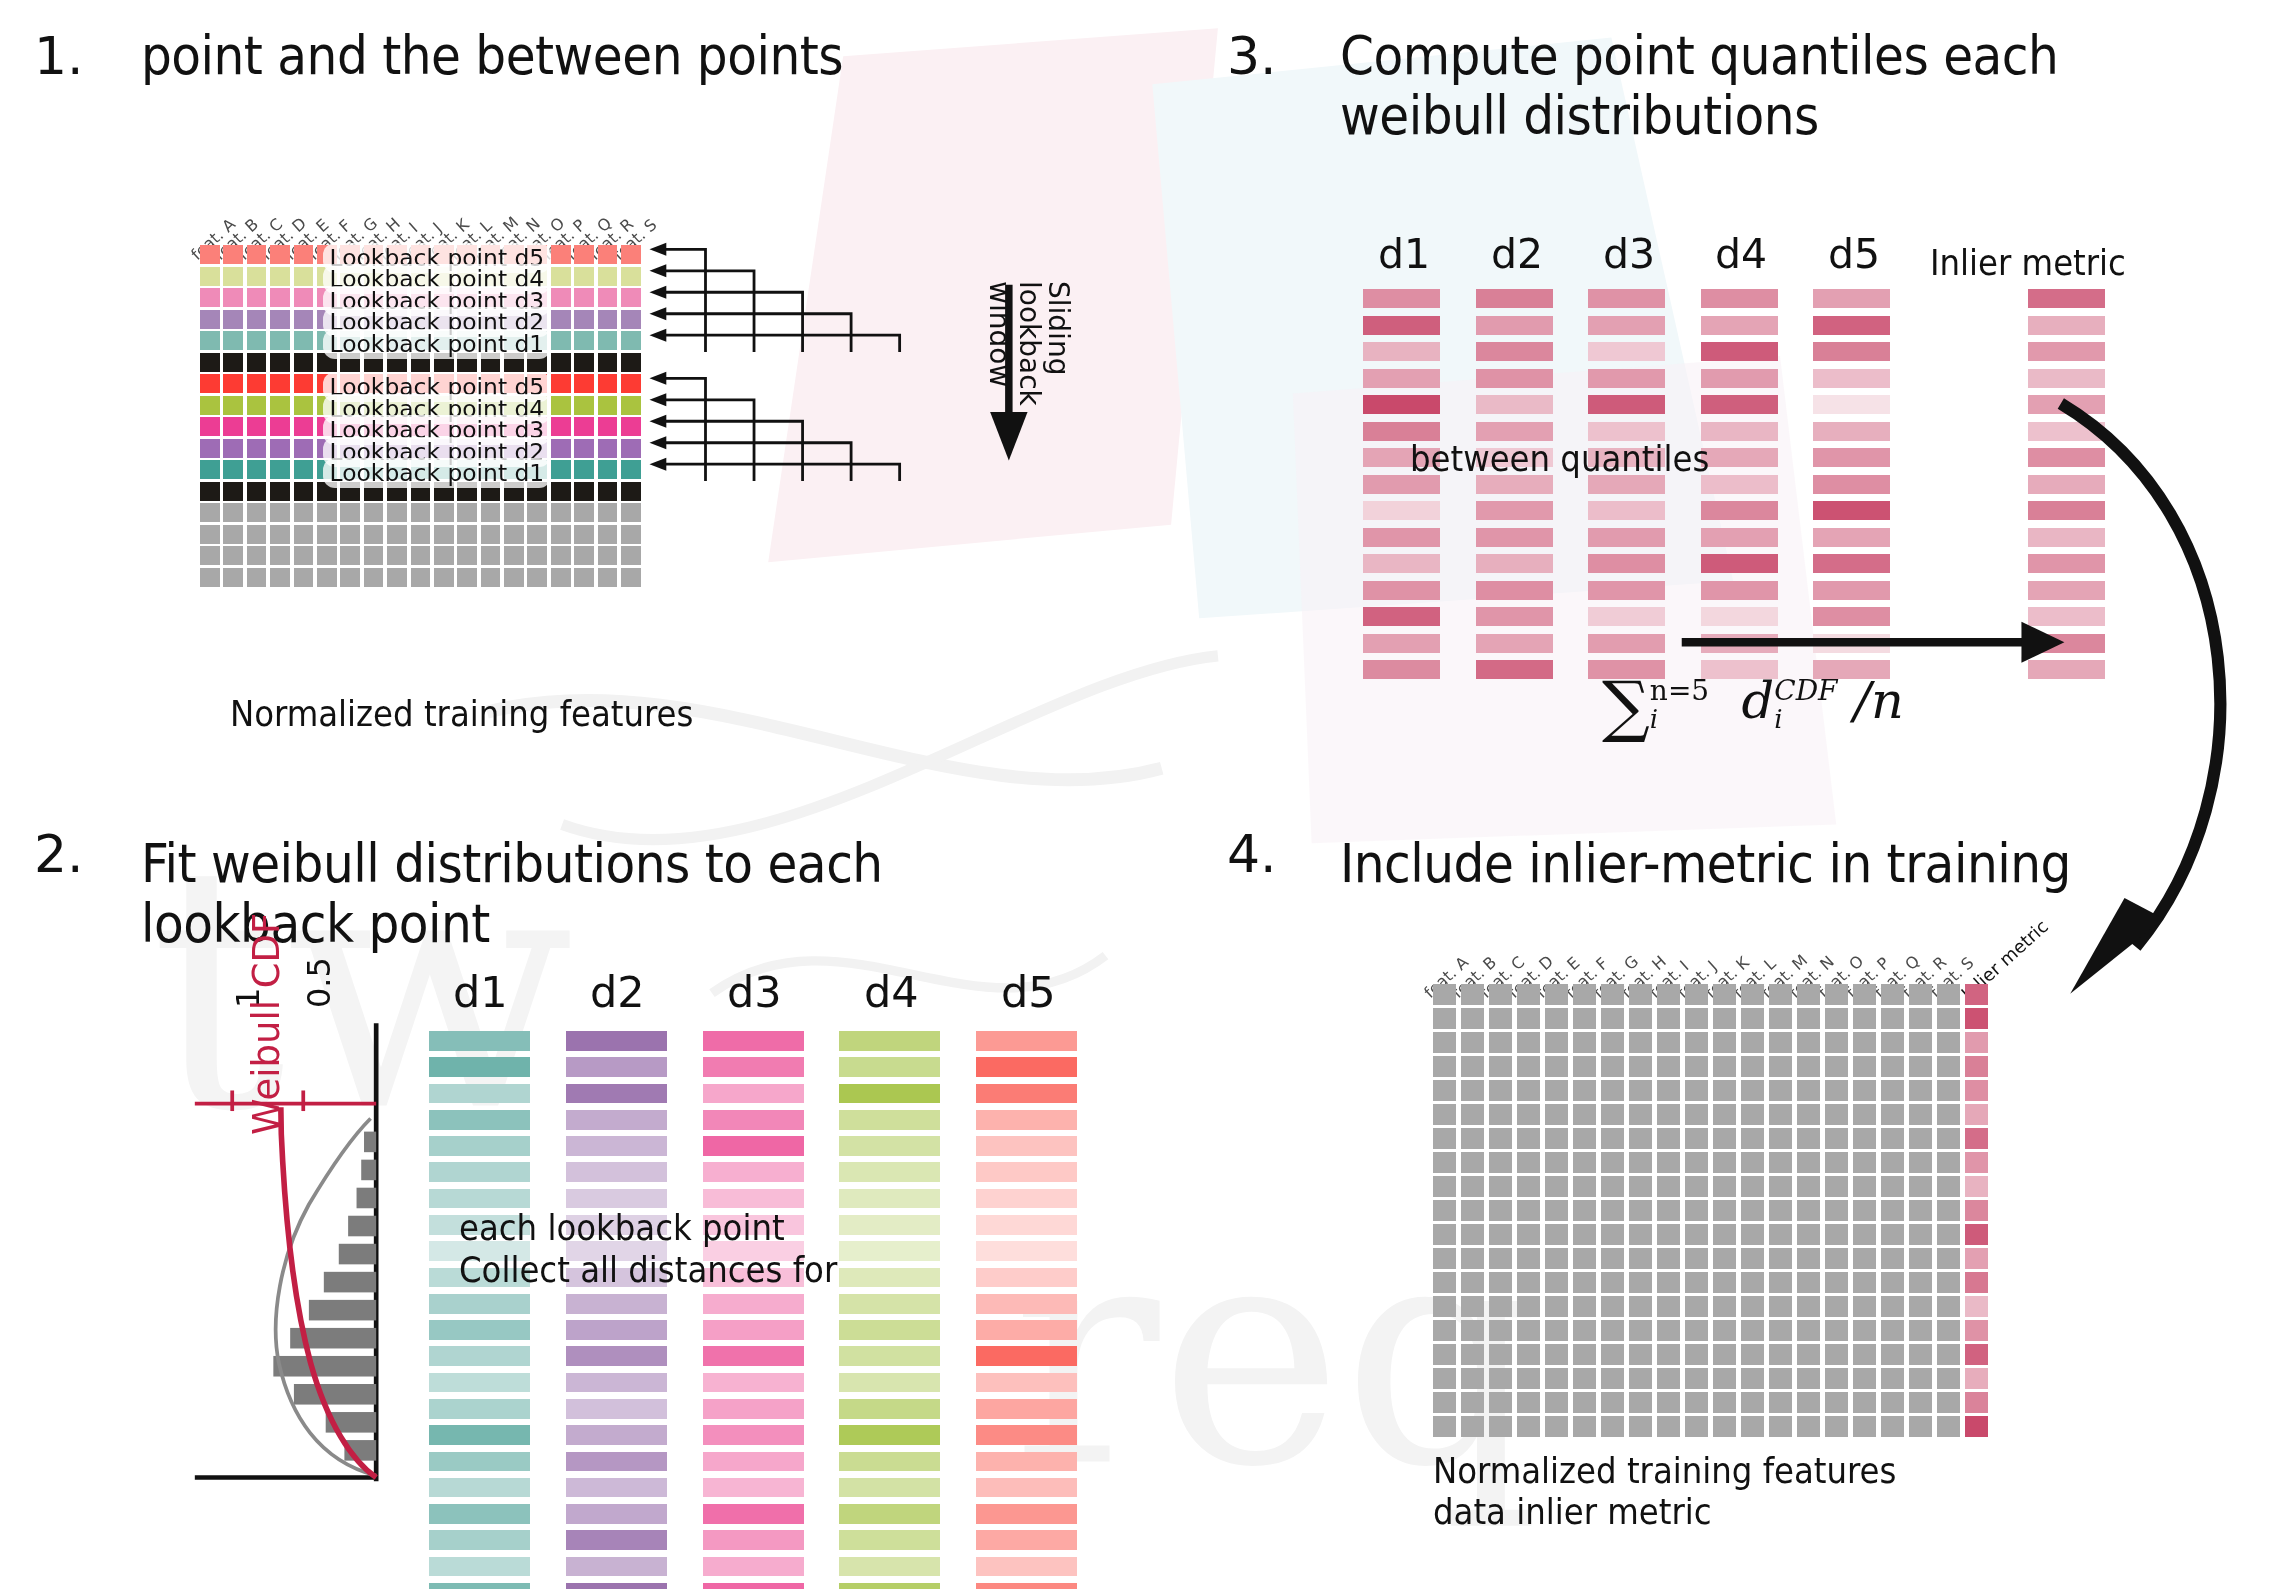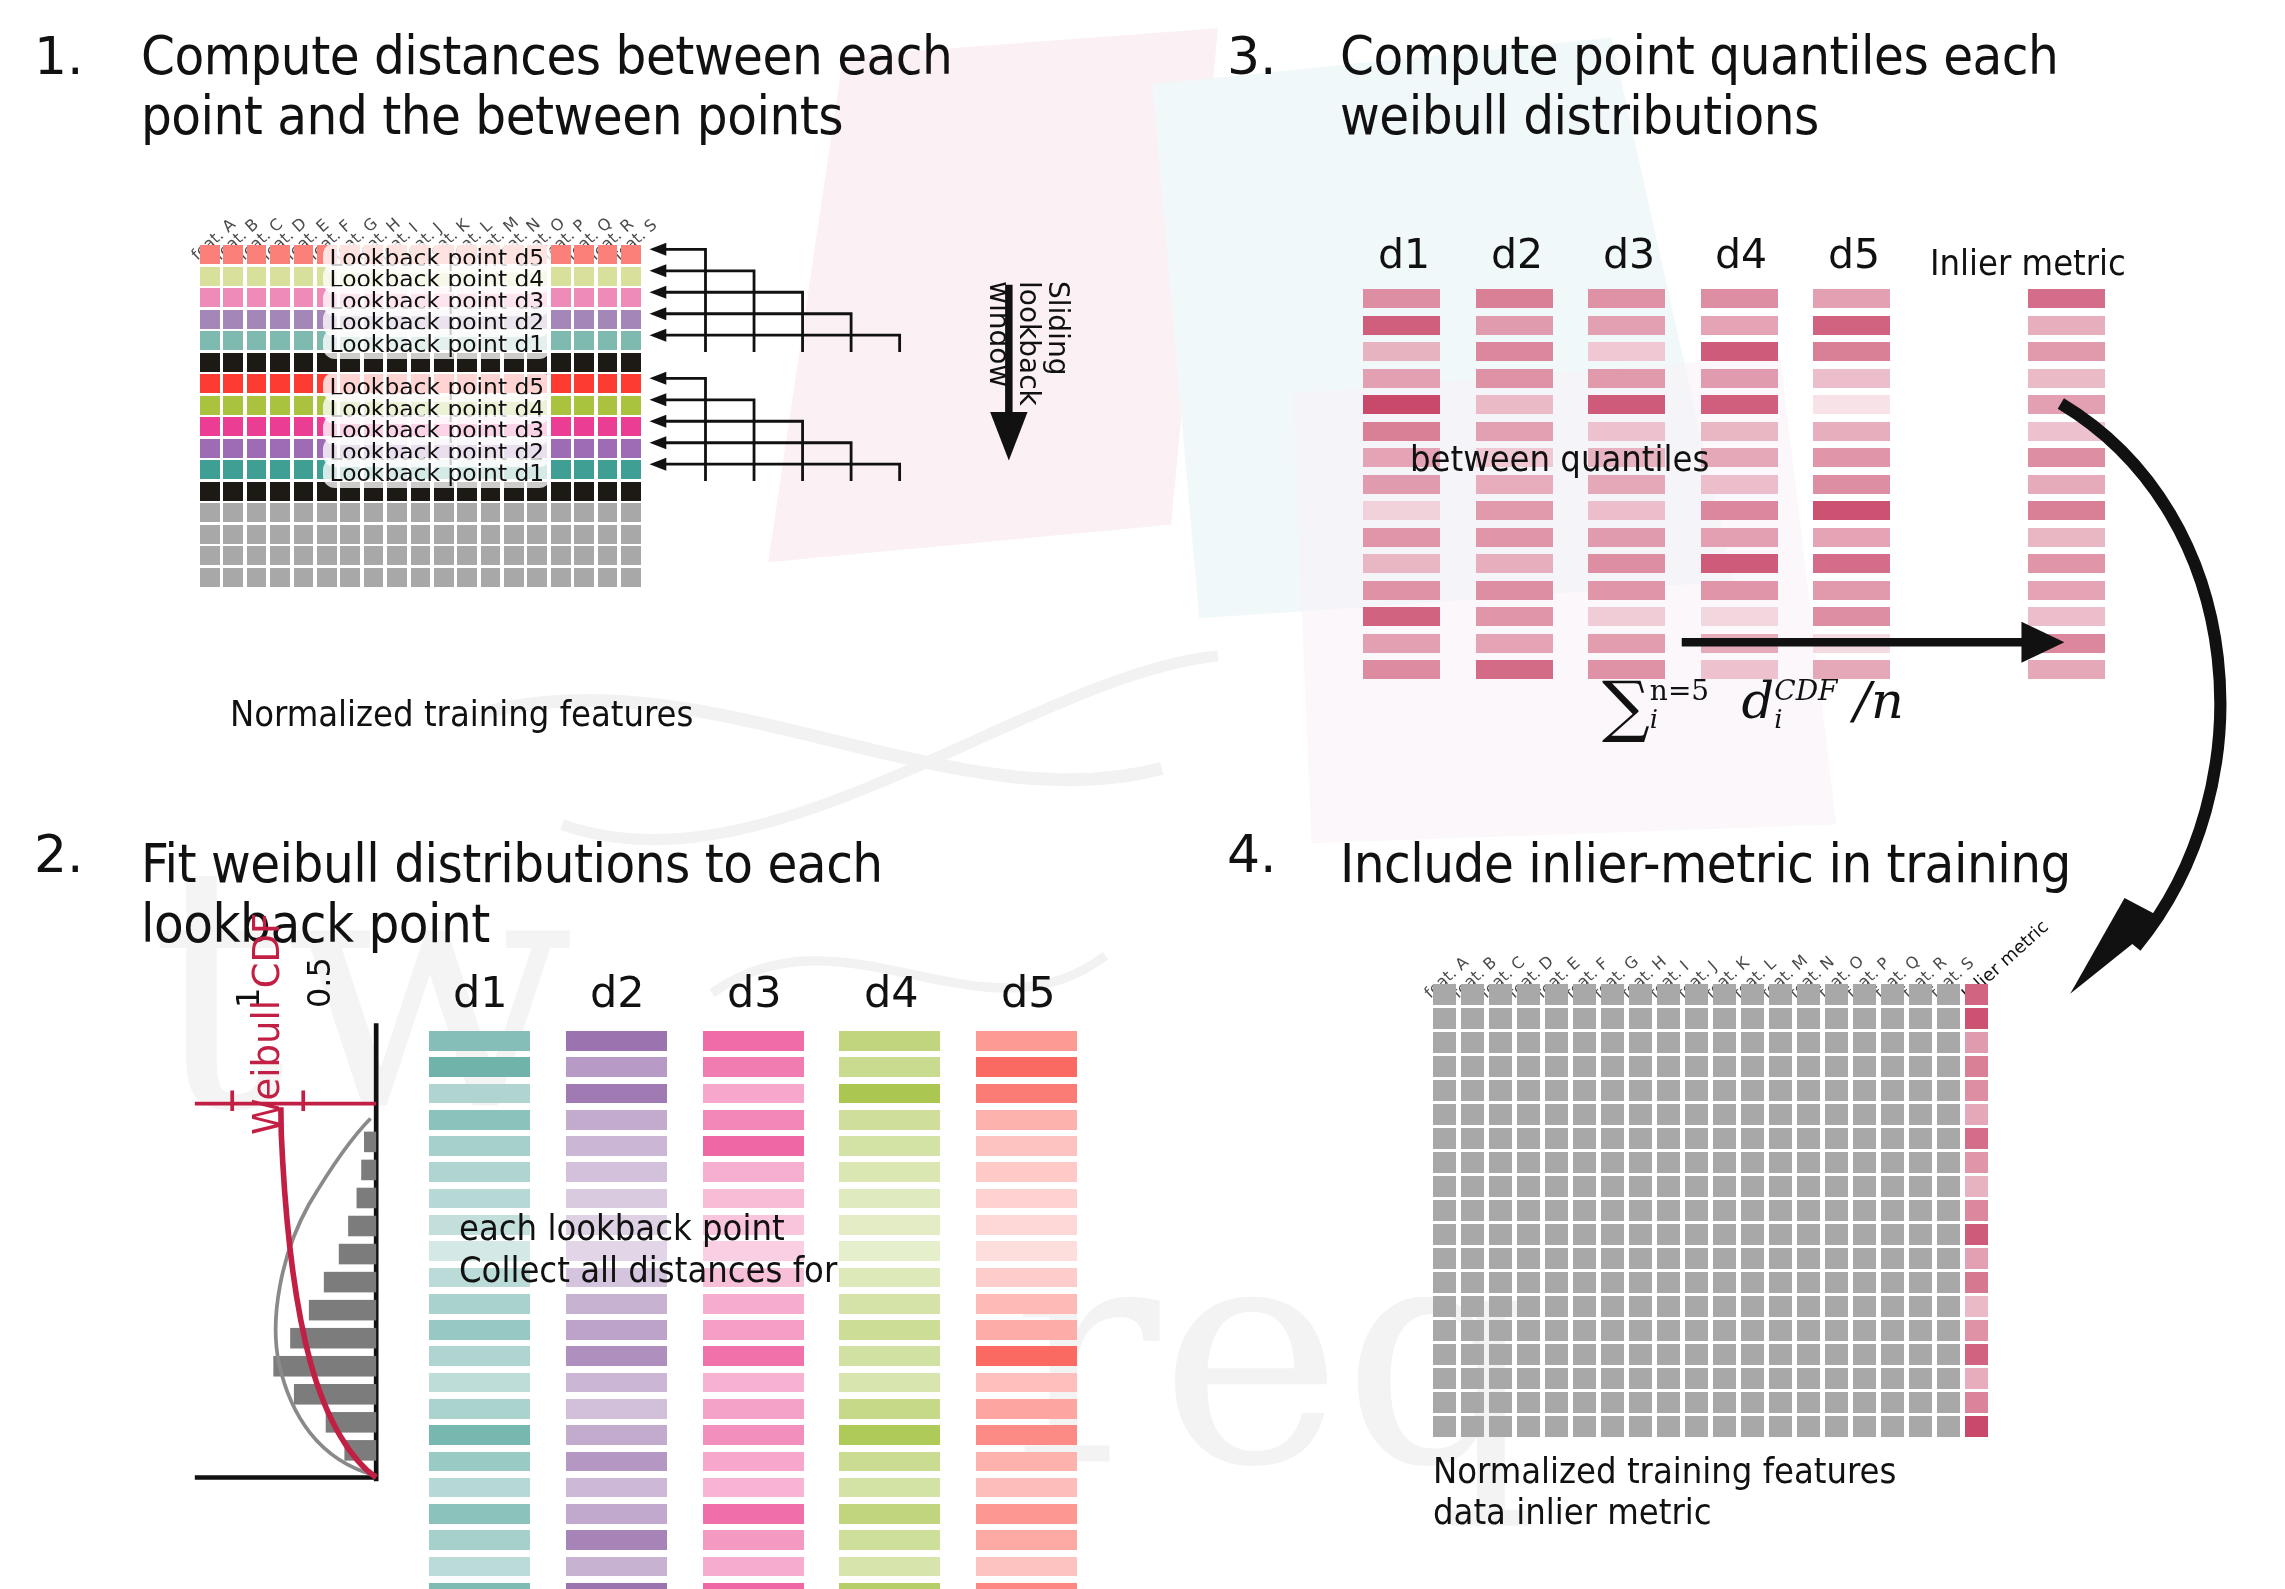--- a/index.html
+++ b/index.html
@@ -73,21 +73,20 @@
     <text x="160" y="1180" font-size="360" fill="#f4f4f4" font-family="DejaVu Serif, serif">tw</text>
     <text x="1080" y="1560" font-size="330" fill="#f3f3f3" font-family="DejaVu Serif, serif">req</text>
     <path d="M520 760 C760 700 1020 880 1240 820" stroke="#f2f2f2" stroke-width="14" fill="none"></path>
     <path d="M600 880 C820 960 1100 720 1300 700" stroke="#f2f2f2" stroke-width="12" fill="none"></path>
     <path d="M760 1060 C900 960 1050 1120 1180 1020" stroke="#f2f2f2" stroke-width="10" fill="none"></path>
   </svg>
 </div>
 
 <div class="step-num" style="left:34px;top:26px">1.</div>
 <div class="step-title" id="t1" style="left:141px;top:26px;width:993px">
-    <div>Compute distances between each</div>
     <div>point and the between points</div>
   </div>
 
 <div class="panel" id="p1" style="left:0;top:0;width:1152px;height:750px"></div>
 
 <div class="featrow" id="p1feat" style="left:200px;top:208px">
     <span class="featlbl" style="left: 0px; top: 37px;">feat. A</span>
     <span class="featlbl" style="left: 23.4px; top: 37px;">feat. B</span>
     <span class="featlbl" style="left: 47px; top: 37px;">feat. C</span>
     <span class="featlbl" style="left: 70px; top: 37px;">feat. D</span>

